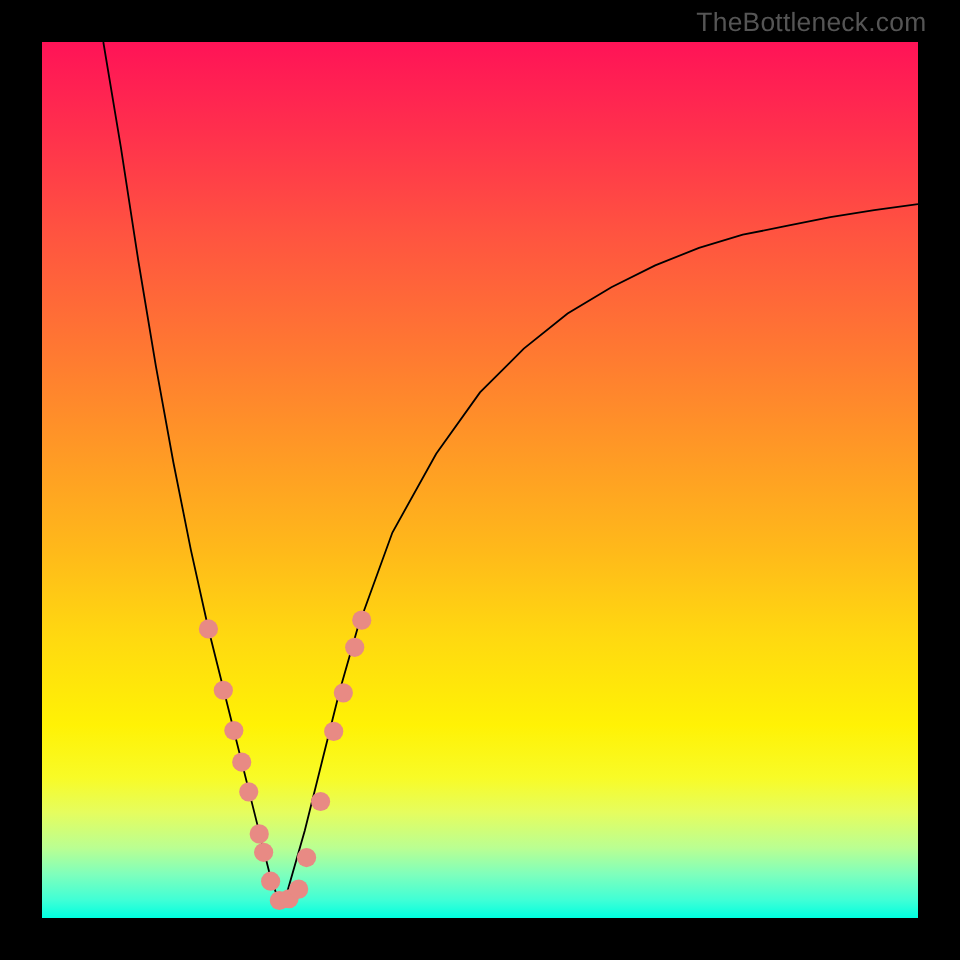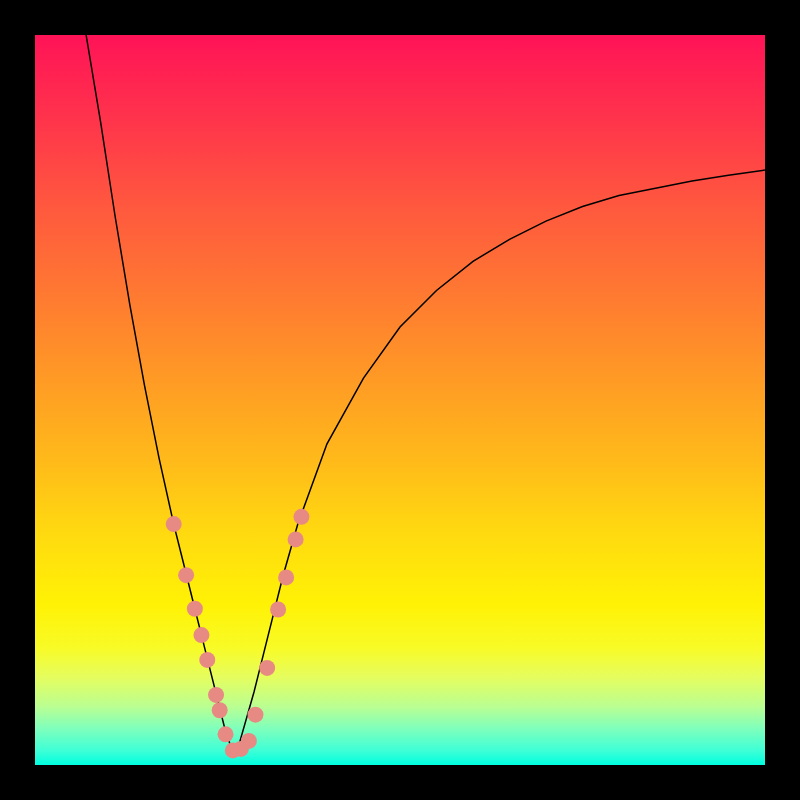--- a/index.html
+++ b/index.html
@@ -91,13 +91,14 @@
           <circle cx="213.89" cy="705.91" r="8" class="marker"></circle>
           <circle cx="220.46" cy="679.63" r="8" class="marker"></circle>
           <circle cx="232.14" cy="632.91" r="8" class="marker"></circle>
           <circle cx="243.09" cy="574.51" r="8" class="marker"></circle>
           <circle cx="251.12" cy="542.39" r="8" class="marker"></circle>
           <circle cx="260.61" cy="504.43" r="8" class="marker"></circle>
           <circle cx="266.45" cy="481.80" r="8" class="marker"></circle>
         </g>
     </svg>
   </div>
+  <div class="watermark">TheBottleneck.com</div>
 </div>
 
 </body></html>

